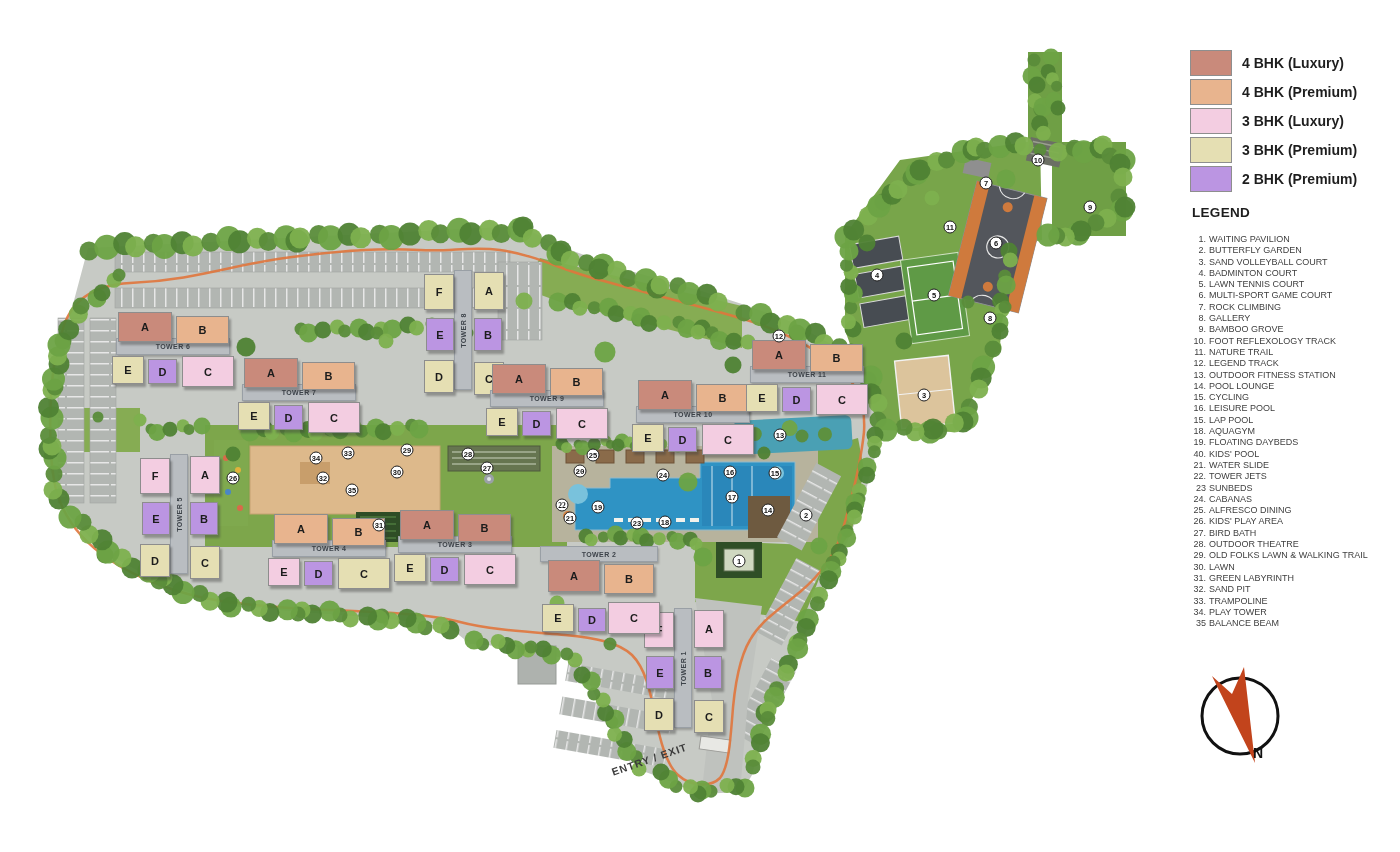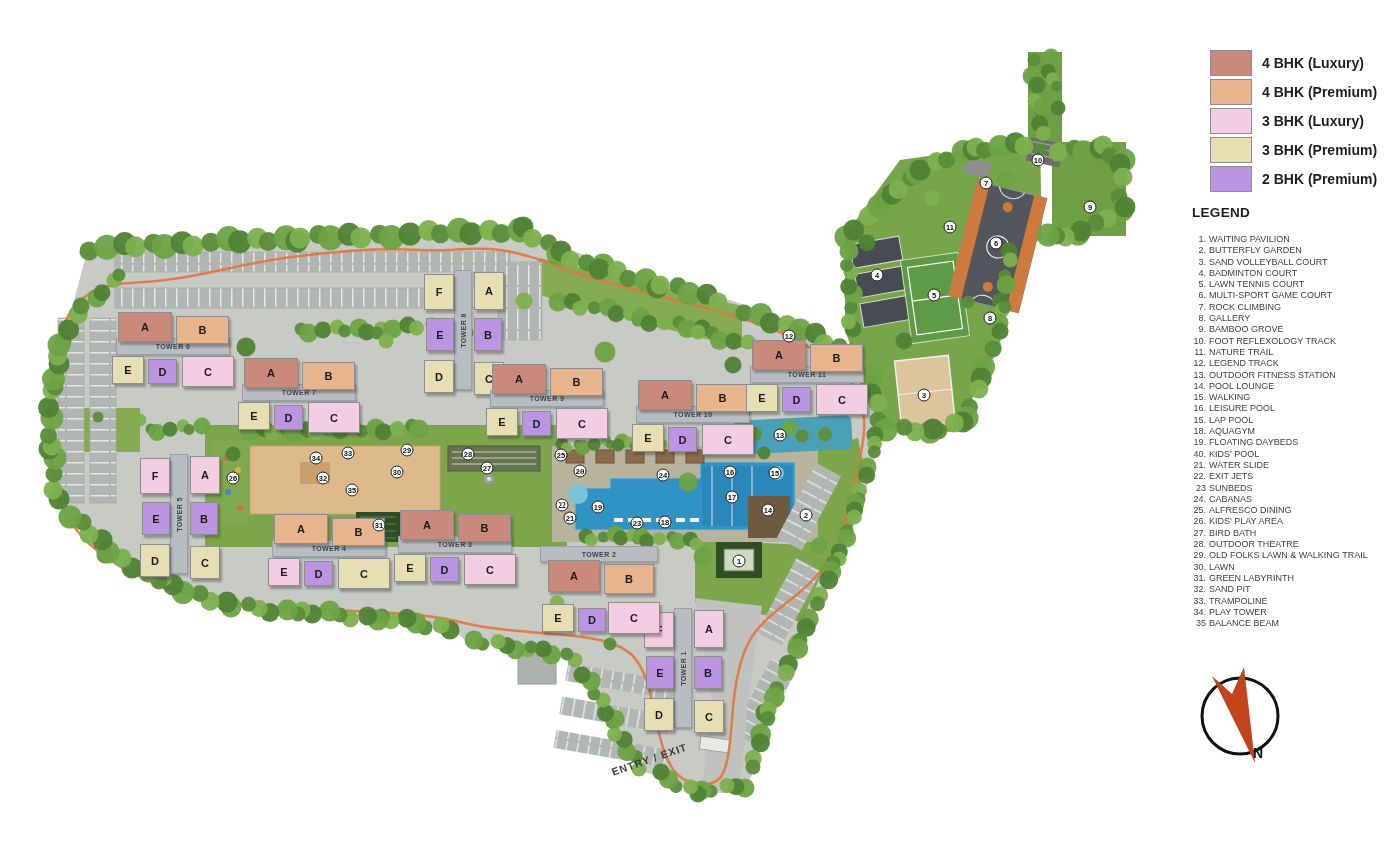--- a/index.html
+++ b/index.html
@@ -17,21 +17,21 @@
            border:1px solid #8d8d8d; box-shadow:1.5px 2.5px 2px rgba(60,60,60,.4);
            font-size:11px; font-weight:bold; color:#1c1c1c; }
 
   
   .marker { position:absolute; z-index:5; width:13px; height:13px; border-radius:50%;
             background:#fff; border:1.2px solid #1f1f1f; display:flex; align-items:center; justify-content:center;
             font-size:7.5px; font-weight:bold; color:#111; transform:translate(-50%,-50%); }
 
   
   #key { position:absolute; left:1190px; top:50px; z-index:6; }
-  .key-row { display:flex; align-items:center; height:26px; margin-bottom:3px;margin-left:20px; }
+  .key-row { display:flex; align-items:center; height:26px; margin-bottom:3px; }
   .key-swatch { width:42px; height:26px; border:1px solid #8e8e8e; margin-right:10px; }
   .key-label { font-size:14px; font-weight:bold; color:#1e1e1e; white-space:nowrap; }
 
   #legend { position:absolute; left:1192px; top:205px; z-index:6; }
   #legend-title { font-size:13.5px; font-weight:bold; color:#1e1e1e; letter-spacing:.3px; margin-bottom:14px; }
   .legend-item { display:flex; height:11.3px; line-height:11.3px; font-size:9px; color:#3e3e3e; }
   .legend-item .num { width:17px; text-align:right; padding-right:3px; flex:none; }
   .legend-item .lab { white-space:nowrap; }
 
   #entry-label { position:absolute; left:612px; top:766px; z-index:6; font-size:10.5px; font-weight:bold;
@@ -706,34 +706,34 @@
       <div class="marker" style="left: 806px; top: 515px;">2</div>
       <div class="marker" style="left: 924px; top: 395px;">3</div>
       <div class="marker" style="left: 877px; top: 275px;">4</div>
       <div class="marker" style="left: 934px; top: 295px;">5</div>
       <div class="marker" style="left: 996px; top: 243px;">6</div>
       <div class="marker" style="left: 986px; top: 183px;">7</div>
       <div class="marker" style="left: 990px; top: 318px;">8</div>
       <div class="marker" style="left: 1090px; top: 207px;">9</div>
       <div class="marker" style="left: 1038px; top: 160px;">10</div>
       <div class="marker" style="left: 950px; top: 227px;">11</div>
-      <div class="marker" style="left: 779px; top: 336px; margin-left: 10px;">12</div>
+      <div class="marker" style="left: 779px; top: 336px;">12</div>
       <div class="marker" style="left: 780px; top: 435px;">13</div>
       <div class="marker" style="left: 768px; top: 510px;">14</div>
       <div class="marker" style="left: 775px; top: 473px;">15</div>
       <div class="marker" style="left: 730px; top: 472px;">16</div>
       <div class="marker" style="left: 732px; top: 497px;">17</div>
       <div class="marker" style="left: 665px; top: 522px;">18</div>
       <div class="marker" style="left: 598px; top: 507px;">19</div>
       <div class="marker" style="left: 580px; top: 471px; font-family: Liberation Mono, monospace;">20</div>
       <div class="marker" style="left: 570px; top: 518px;">21</div>
       <div class="marker" style="left: 562px; top: 505px; font-family: Liberation Serif, serif;">22</div>
       <div class="marker" style="left: 637px; top: 523px;">23</div>
       <div class="marker" style="left: 663px; top: 475px;">24</div>
-      <div class="marker" style="left: 561px; top: 455px;">25</div>
+      <div class="marker" style="left: 593px; top: 455px;">25</div>
       <div class="marker" style="left: 233px; top: 478px;">26</div>
       <div class="marker" style="left: 487px; top: 468px;">27</div>
       <div class="marker" style="left: 468px; top: 454px;">28</div>
       <div class="marker" style="left: 407px; top: 450px;">29</div>
       <div class="marker" style="left: 397px; top: 472px;">30</div>
       <div class="marker" style="left: 379px; top: 525px;">31</div>
       <div class="marker" style="left: 323px; top: 478px;">32</div>
       <div class="marker" style="left: 348px; top: 453px;">33</div>
       <div class="marker" style="left: 316px; top: 458px;">34</div>
       <div class="marker" style="left: 352px; top: 490px;">35</div>
@@ -816,21 +816,21 @@
         <div class="legend-item">
           <span class="num">13.</span>
           <span class="lab">OUTDOOR FITNESS STATION</span>
         </div>
         <div class="legend-item">
           <span class="num">14.</span>
           <span class="lab">POOL LOUNGE</span>
         </div>
         <div class="legend-item">
           <span class="num">15.</span>
-          <span class="lab">WALKING</span>
+          <span class="lab">CYCLING</span>
         </div>
         <div class="legend-item">
           <span class="num">16.</span>
           <span class="lab">LEISURE POOL</span>
         </div>
         <div class="legend-item">
           <span class="num">15.</span>
           <span class="lab">LAP POOL</span>
         </div>
         <div class="legend-item">
@@ -844,21 +844,21 @@
         <div class="legend-item">
           <span class="num">40.</span>
           <span class="lab">KIDS' POOL</span>
         </div>
         <div class="legend-item">
           <span class="num">21.</span>
           <span class="lab">WATER SLIDE</span>
         </div>
         <div class="legend-item">
           <span class="num">22.</span>
-          <span class="lab">EXIT JETS</span>
+          <span class="lab">TOWER JETS</span>
         </div>
         <div class="legend-item">
           <span class="num">23</span>
           <span class="lab">SUNBEDS</span>
         </div>
         <div class="legend-item">
           <span class="num">24.</span>
           <span class="lab">CABANAS</span>
         </div>
         <div class="legend-item">

